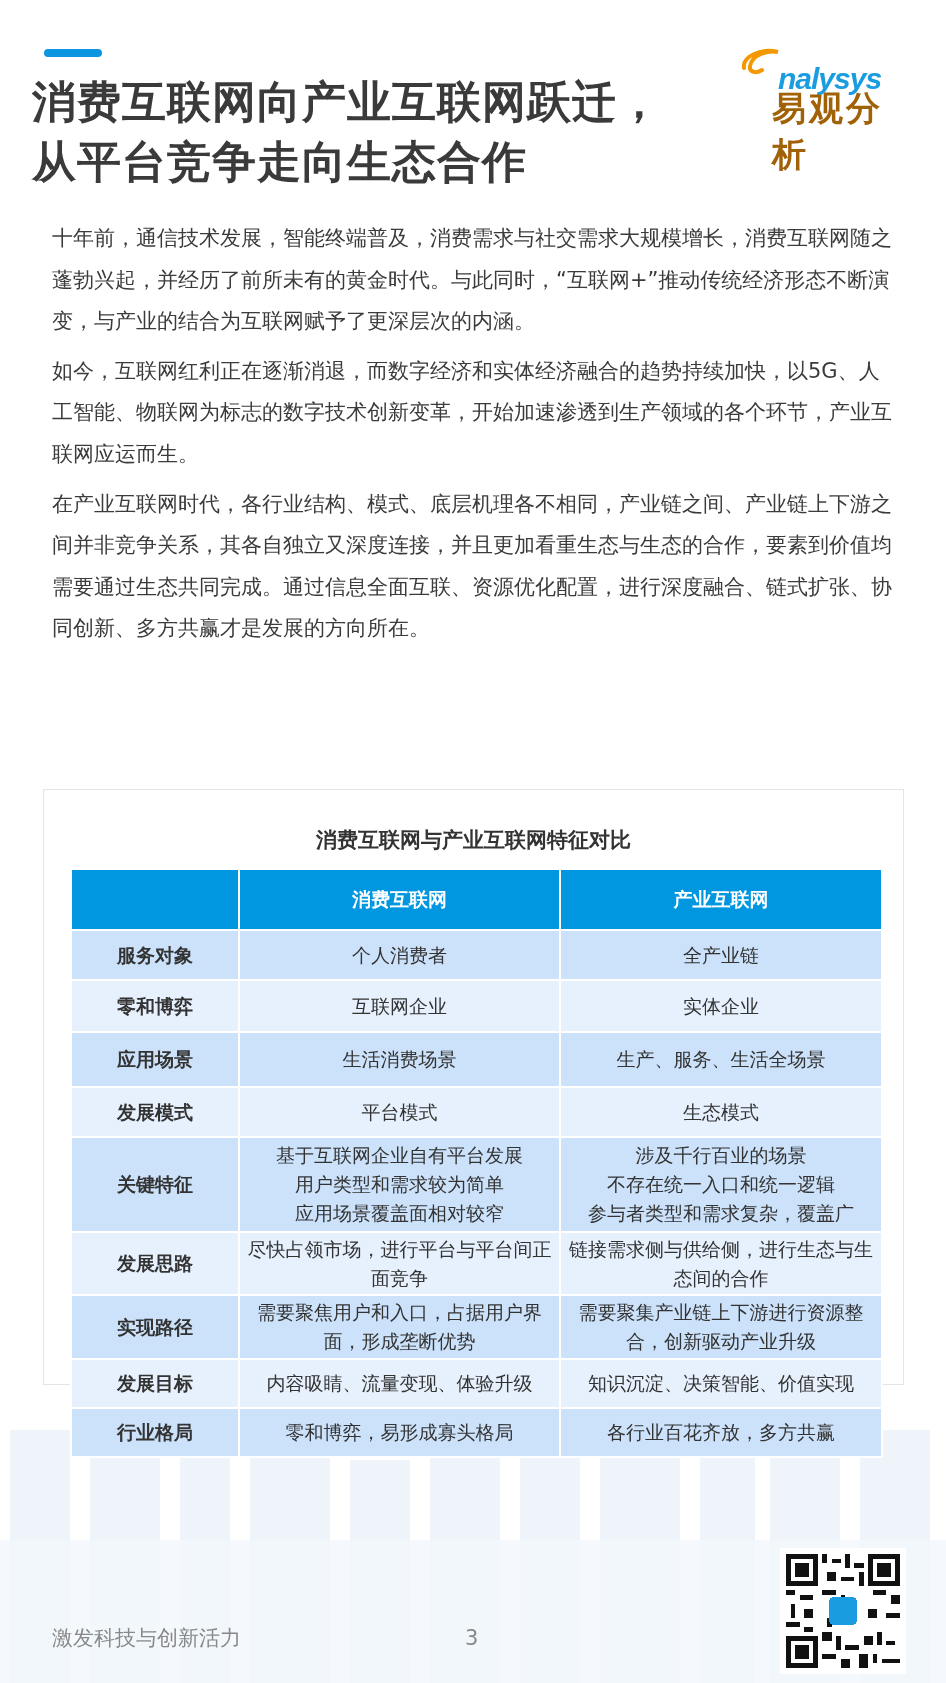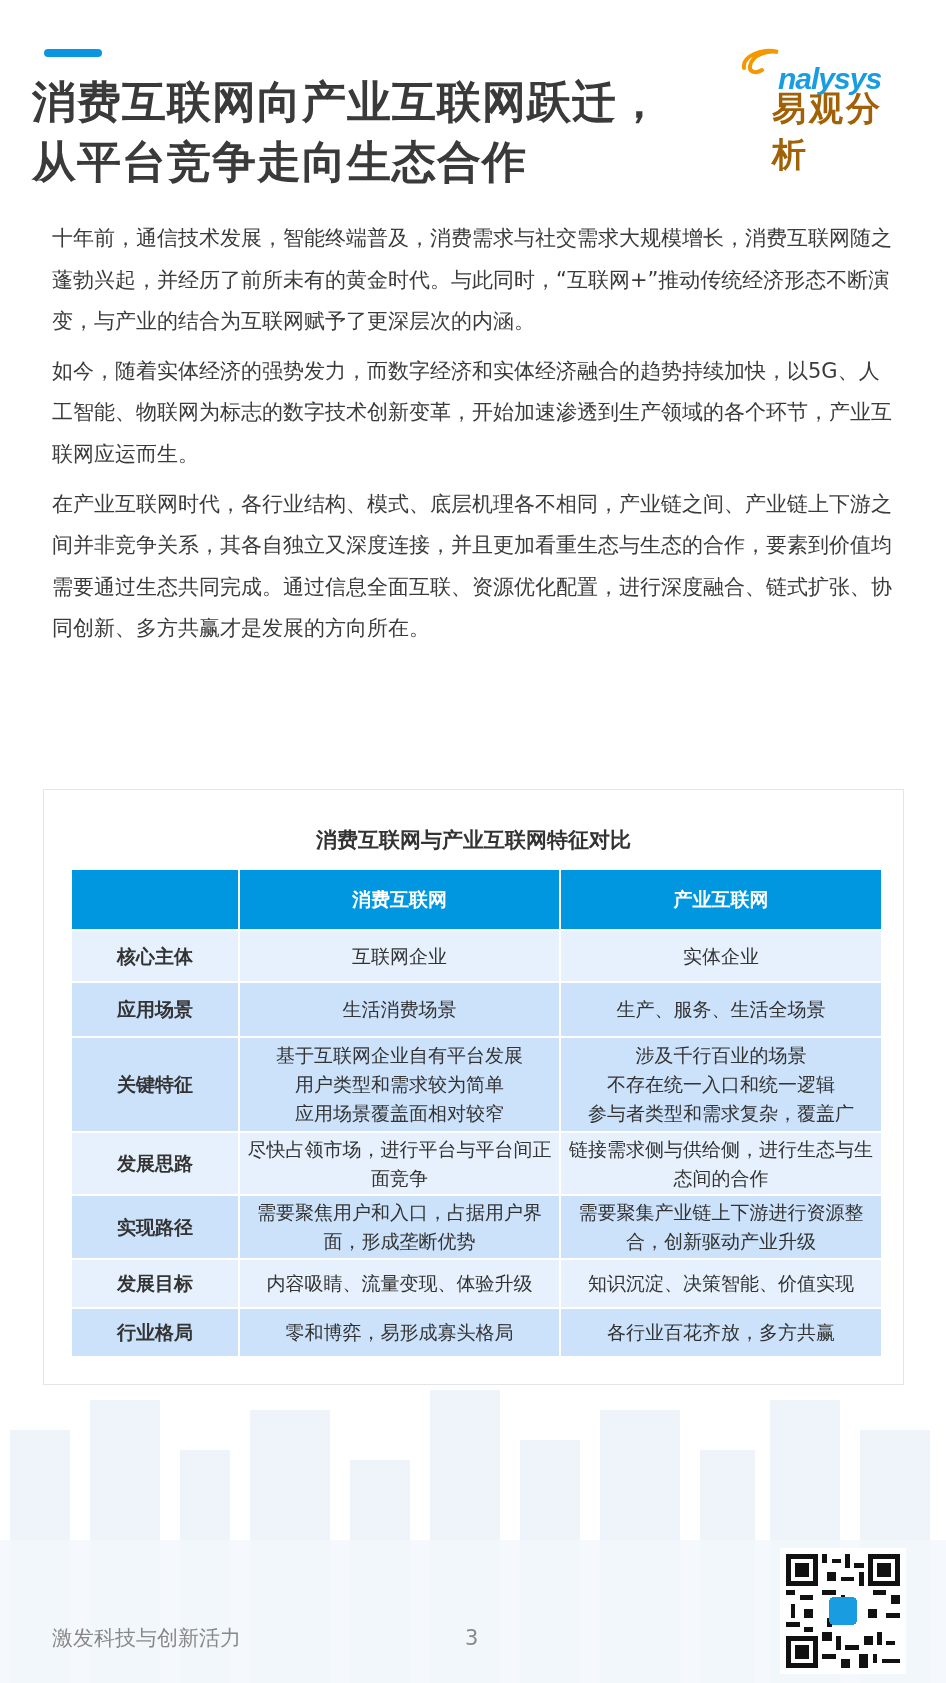--- a/index.html
+++ b/index.html
@@ -54,21 +54,21 @@
     <svg class="logo-swoosh" viewBox="0 0 48 30">
       <path d="M4 22 C 2 10, 22 2, 38 6 C 30 4, 12 8, 10 20 C 9 26, 16 28, 22 24" fill="none" stroke="#f39800" stroke-width="4" stroke-linecap="round"></path>
     </svg>
     <span class="logo-en-text">nalysys</span>
   </div>
   <div class="logo-cn">易观分析</div>
 </div>
 
 <div class="body-text">
   <p>十年前，通信技术发展，智能终端普及，消费需求与社交需求大规模增长，消费互联网随之蓬勃兴起，并经历了前所未有的黄金时代。与此同时，“互联网+”推动传统经济形态不断演变，与产业的结合为互联网赋予了更深层次的内涵。</p>
-  <p>如今，随着实体经济的强势发力，而数字经济和实体经济融合的趋势持续加快，以5G、人工智能、物联网为标志的数字技术创新变革，开始加速渗透到生产领域的各个环节，产业互联网应运而生。</p>
+  <p>如今，互联网红利正在逐渐消退，而数字经济和实体经济融合的趋势持续加快，以5G、人工智能、物联网为标志的数字技术创新变革，开始加速渗透到生产领域的各个环节，产业互联网应运而生。</p>
   <p>在产业互联网时代，各行业结构、模式、底层机理各不相同，产业链之间、产业链上下游之间并非竞争关系，其各自独立又深度连接，并且更加看重生态与生态的合作，要素到价值均需要通过生态共同完成。通过信息全面互联、资源优化配置，进行深度融合、链式扩张、协同创新、多方共赢才是发展的方向所在。</p>
 </div>
 
 <svg class="city-bg" viewBox="0 0 946 293" preserveAspectRatio="none">
   <rect x="0" y="0" width="946" height="293" fill="#ffffff"></rect>
   <g fill="#eef4fa">
     <rect x="10" y="40" width="60" height="253"></rect>
     <rect x="90" y="10" width="70" height="283"></rect>
     <rect x="180" y="60" width="50" height="233"></rect>
     <rect x="250" y="20" width="80" height="273"></rect>
@@ -98,29 +98,39 @@
         <col class="col3">
       </colgroup>
     <thead>
       <tr>
         <th></th>
         <th>消费互联网</th>
         <th>产业互联网</th>
       </tr>
     </thead>
     <tbody>
+      <tr class="odd" style="height:50px">
+        <td class="rowhead">服务对象</td>
+        <td>个人消费者</td>
+        <td>全产业链</td>
+      </tr>
       <tr class="even" style="height:52px">
-        <td class="rowhead">核心主体</td>
+        <td class="rowhead">零和博弈</td>
         <td>互联网企业</td>
         <td>实体企业</td>
       </tr>
       <tr class="odd" style="height:55px">
         <td class="rowhead">应用场景</td>
         <td>生活消费场景</td>
         <td>生产、服务、生活全场景</td>
+      </tr>
+      <tr class="even" style="height:50px">
+        <td class="rowhead">发展模式</td>
+        <td>平台模式</td>
+        <td>生态模式</td>
       </tr>
       <tr class="odd" style="height:95px">
         <td class="rowhead">关键特征</td>
         <td style="white-space:pre-line">基于互联网企业自有平台发展
 用户类型和需求较为简单
 应用场景覆盖面相对较窄</td>
         <td style="white-space:pre-line">涉及千行百业的场景
 不存在统一入口和统一逻辑
 参与者类型和需求复杂，覆盖广</td>
       </tr>

